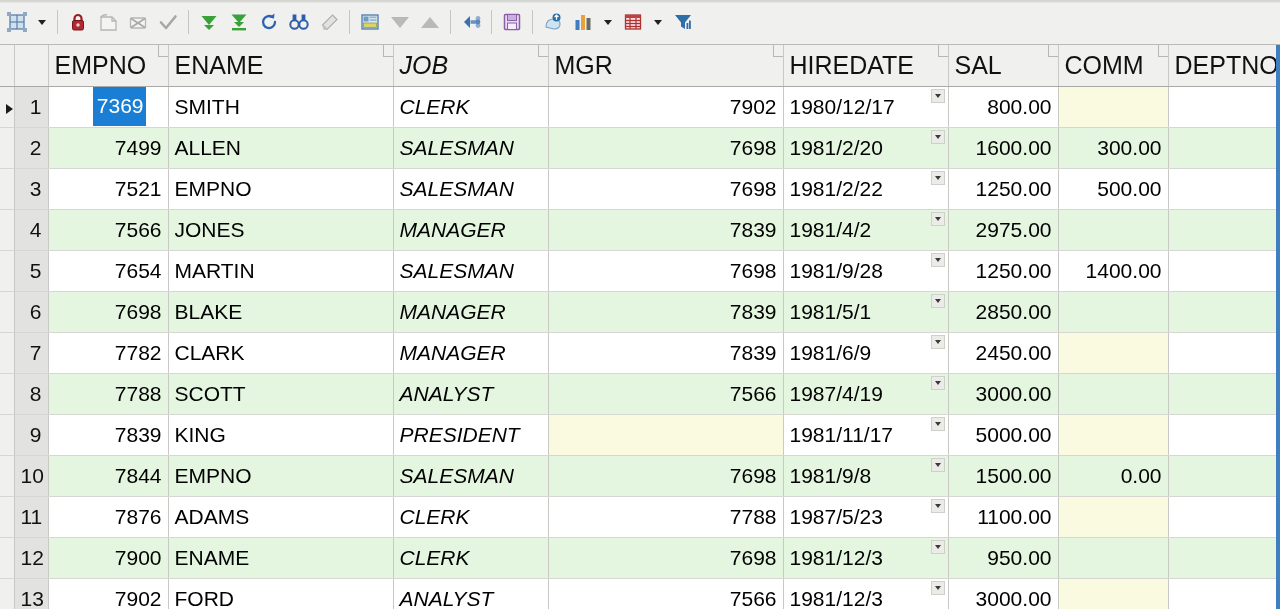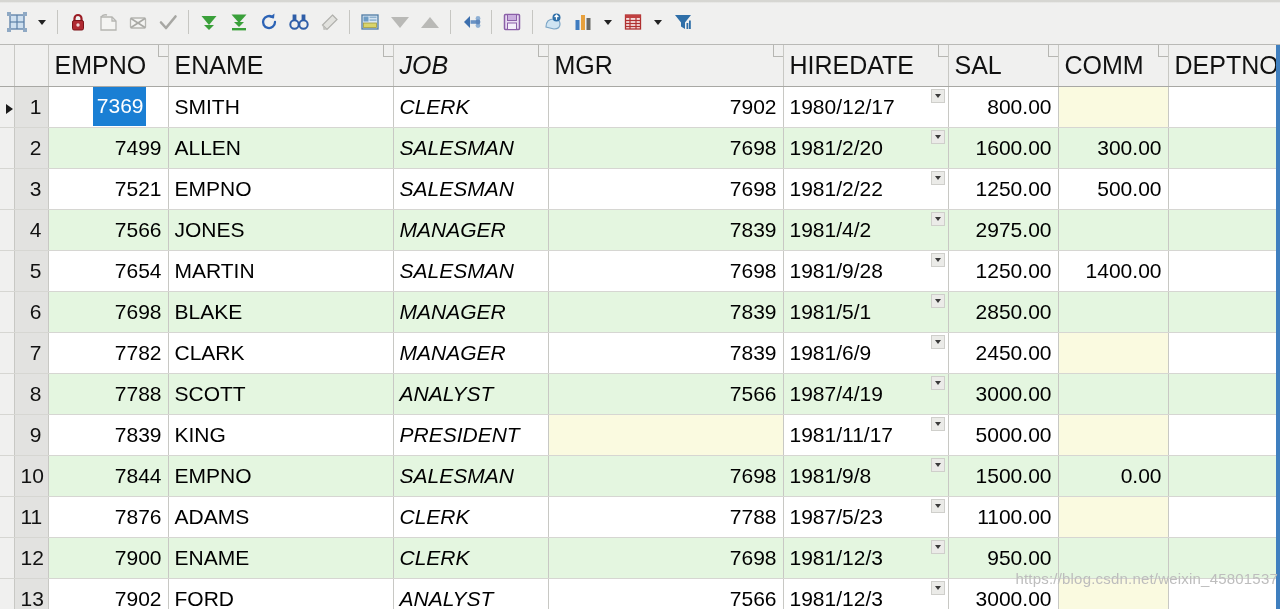--- a/index.html
+++ b/index.html
@@ -563,14 +563,13 @@
             <td class="cell c-sal num">3000.00</td>
             <td class="cell c-comm num nul"></td>
             <td class="cell c-dept num"></td>
           </tr>
         </tbody>
     </table>
   </div>
 
   <div class="vscroll"></div>
 
-  <div class="watermark">https://blog.csdn.net/weixin_45801537</div>
 </div>
 
 </body></html>

